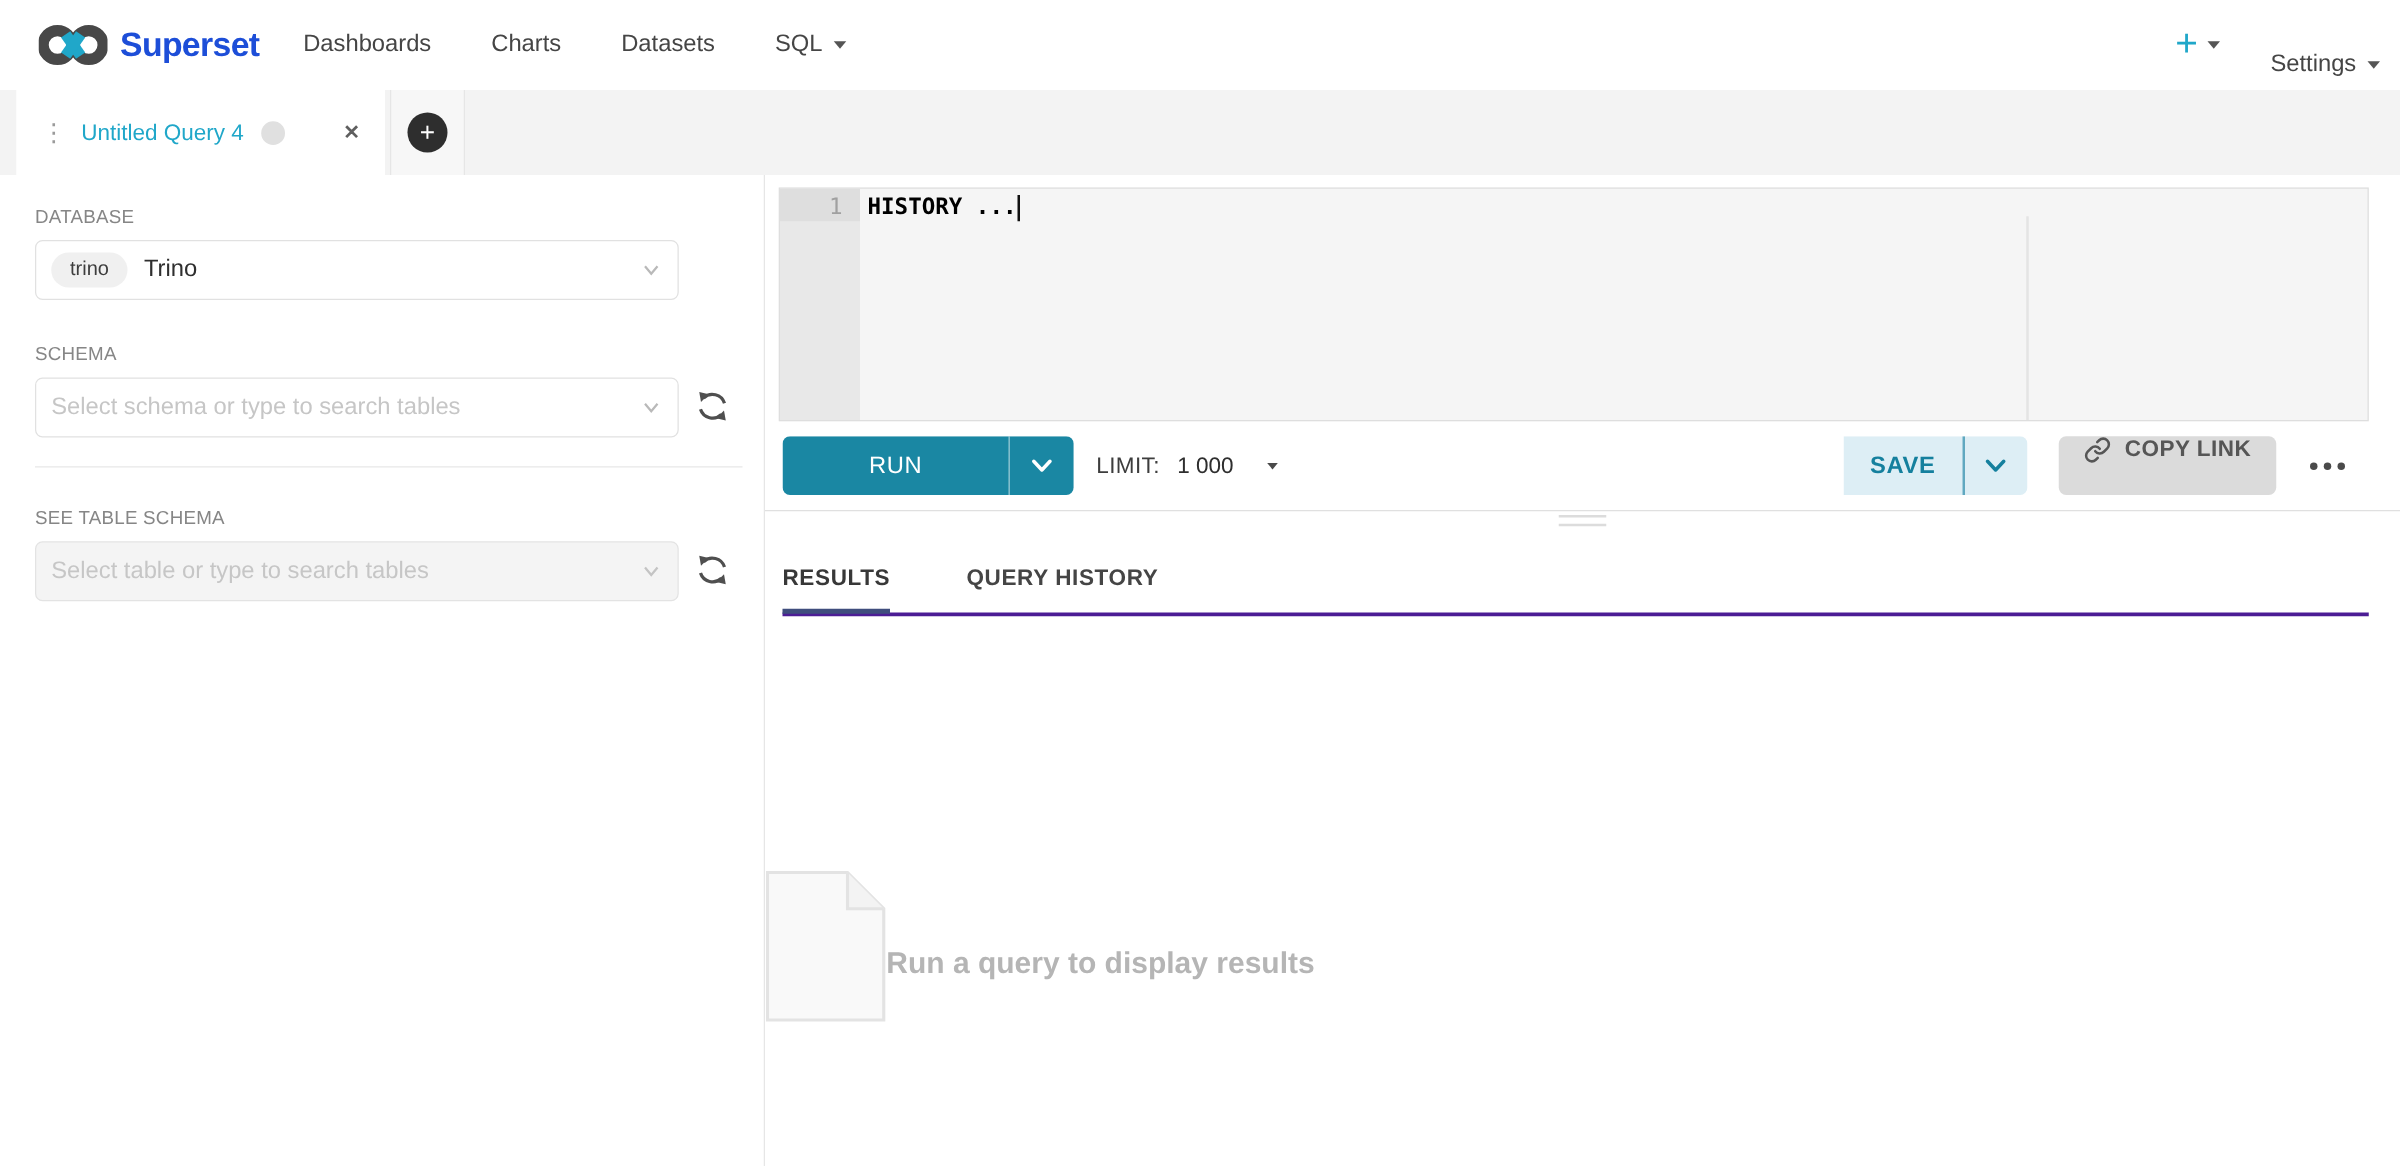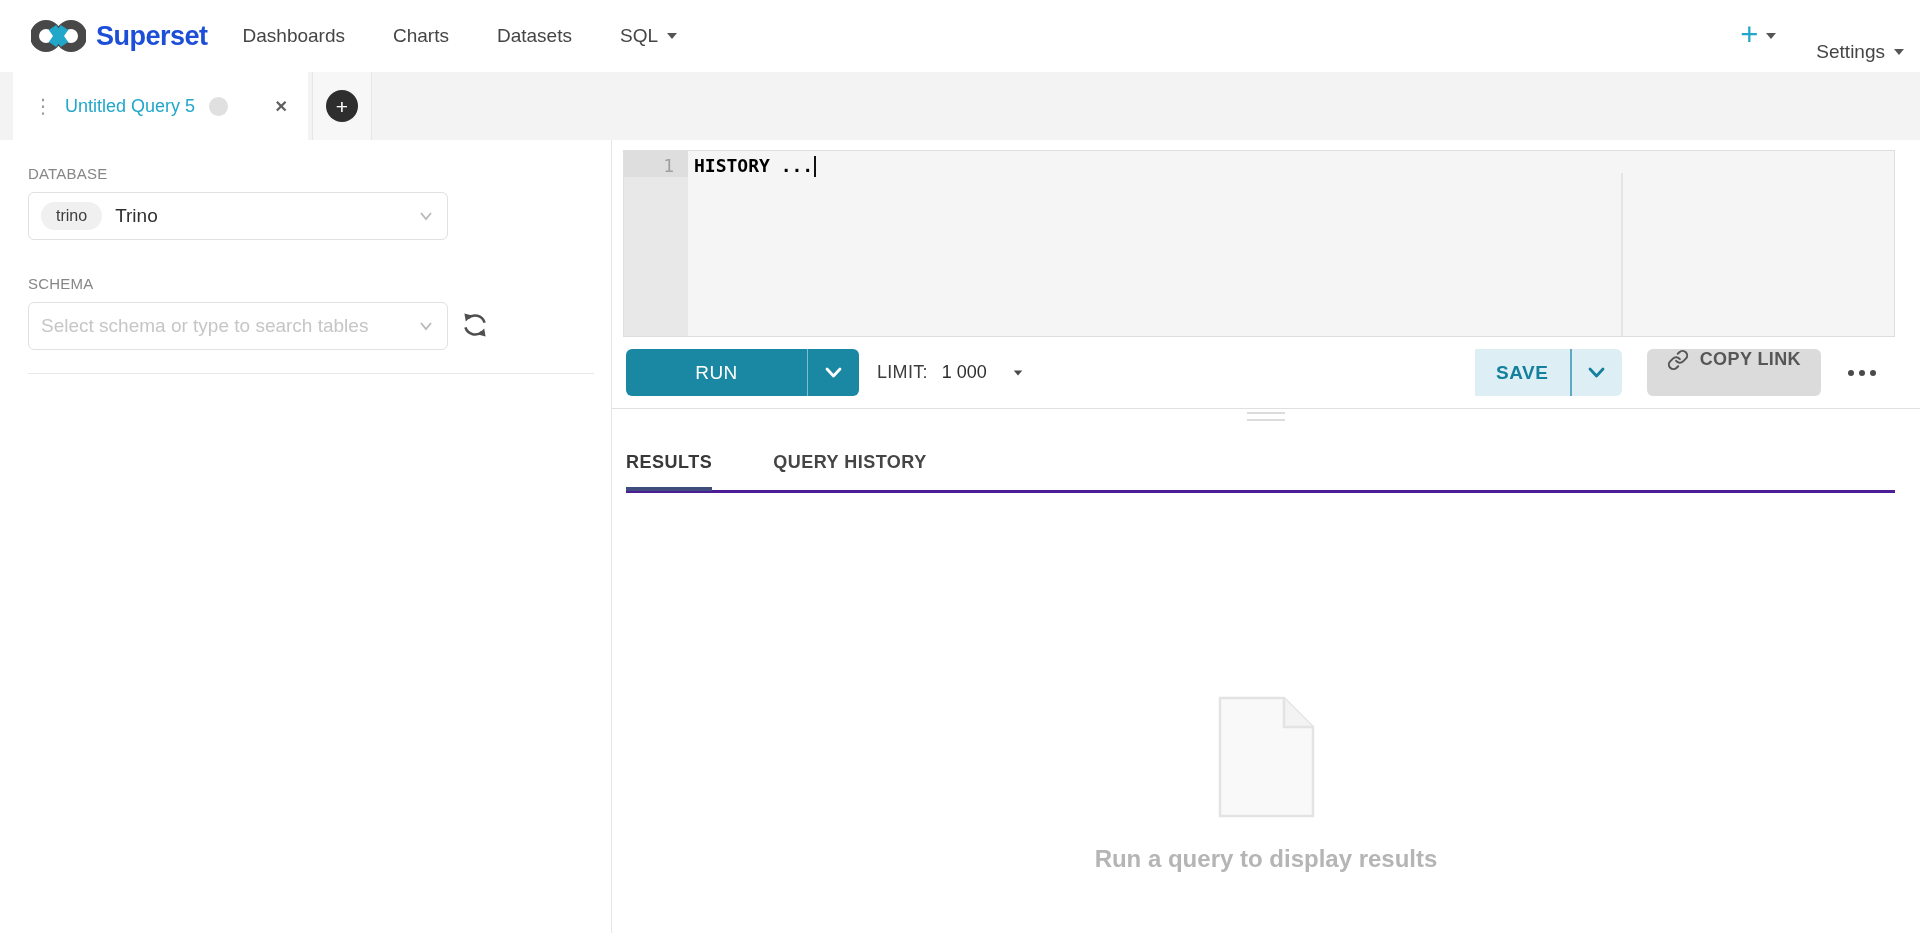--- a/index.html
+++ b/index.html
@@ -27,21 +27,21 @@
   .tab-status { width:19px; height:19px; border-radius:50%; background:#e0e0e0; margin-left:14px; }
   .tab-close { margin-left:auto; font-size:16px; font-weight:700; color:#5f5f5f; cursor:pointer; }
   .qtab.add { width:60px; margin-left:4px; background:#f7f7f7; border-left:1px solid #e6e6e6; border-right:1px solid #e6e6e6; justify-content:center; cursor:pointer; }
   .add-circle { width:32px; height:32px; border-radius:50%; background:#2e2e2e; color:#fff; display:flex; align-items:center; justify-content:center; font-size:21px; font-weight:400; line-height:1; }
 
   
   .main { display:flex; height:793px; }
   .sidebar { width:612px; border-right:1px solid #e6e6e6; padding:25px 17px 0 28px; background:#fff; }
   .field-label { font-size:15px; color:#868686; margin-bottom:10px; letter-spacing:0.2px; }
   .field-row { display:flex; align-items:center; margin-bottom:35px; }
-  .select { position:relative; width:420px; height:48px; border:1px solid #e1e1e1; border-radius:6px; background:#fff; display:flex; align-items:center; padding:0 40px 0 12px; cursor:pointer; }
+  .select { position:relative; width:515px; height:48px; border:1px solid #e1e1e1; border-radius:6px; background:#fff; display:flex; align-items:center; padding:0 40px 0 12px; cursor:pointer; }
   .select.disabled { background:#f4f4f4; border-color:#e3e3e3; cursor:default; }
   .select-chevron { position:absolute; right:14px; top:18px; }
   .pill { background:#f0f0f0; border-radius:16px; padding:5px 15px; font-size:16px; color:#3d3d3d; margin-right:13px; }
   .select-value { font-size:19px; color:#2f2f2f; }
   .placeholder { font-size:19px; color:#c6c6c6; white-space:nowrap; overflow:hidden; }
   .refresh-btn { margin-left:12px; width:30px; height:30px; border:none; background:transparent; cursor:pointer; padding:0; }
   .divider { border-top:1px solid #e8e8e8; margin:-12px 0 32px 0; }
 
   
   .editor-pane { flex:1; background:#fff; display:flex; flex-direction:column; }
@@ -73,21 +73,21 @@
   .more-dots i { width:6px; height:6px; border-radius:50%; background:#4a4a4a; }
 
   
   .drag-handle { margin:3px auto 0 auto; width:38px; cursor:row-resize; }
   .drag-handle i { display:block; height:2px; background:#dcdcdc; margin-bottom:5px; }
   .results-tabs { display:flex; gap:61px; margin:6px 25px 0 14px; border-bottom:3px solid #4c1d95; }
   .rtab { padding:20px 0 17px 0; font-size:18px; font-weight:600; letter-spacing:0.5px; color:#454545; cursor:pointer; position:relative; }
   .rtab.active { color:#383838; }
   .rtab.active::after { content:""; position:absolute; left:0; right:0; bottom:-1px; height:4px; background:#3f4d7d; }
 
-  .empty { margin-top:203px; display:flex; flex-direction:column; align-items:center; }
+  .empty { margin-top:203px; display:flex; flex-direction:row; align-items:center; }
   .empty-text { margin-top:27px; font-size:24px; font-weight:600; color:#b5b5b5; }
 </style>
 </head>
 <body>
 
 <div class="app">
 
   <header class="navbar">
     <div class="brand">
       <svg width="55" height="36" viewBox="0 0 55 36">
@@ -115,21 +115,21 @@
       <div class="settings-menu">
         <span>Settings</span>
         <i class="caret"></i>
       </div>
     </div>
   </header>
 
   <div class="tabstrip">
     <div class="qtab active">
       <span class="tab-drag">⋮</span>
-      <span class="tab-label">Untitled Query 5</span>
+      <span class="tab-label">Untitled Query 4</span>
       <span class="tab-status"></span>
       <span class="tab-close">✕</span>
     </div>
     <div class="qtab add">
       <span class="add-circle">
         <span>+</span>
       </span>
     </div>
   </div>
 
@@ -166,20 +166,41 @@
               </g>
               <polygon points="3.4,2.6 11,4.4 4.8,10.6" fill="#4f4f4f"></polygon>
               <polygon points="24.6,25.4 17,23.6 23.2,17.4" fill="#4f4f4f"></polygon>
             </svg>
           </button>
         </div>
       </div>
 
       <div class="divider"></div>
 
+      <div class="field">
+        <div class="field-label">SEE TABLE SCHEMA</div>
+        <div class="field-row">
+          <div class="select disabled">
+            <span class="placeholder">Select table or type to search tables</span>
+            <svg class="select-chevron" width="14" height="10" viewBox="0 0 14 10">
+              <path d="M2 2 L7 8 L12 2" fill="none" stroke="#c4c4c4" stroke-width="1.8"></path>
+            </svg>
+          </div>
+          <button class="refresh-btn">
+            <svg width="28" height="28" viewBox="0 0 28 28">
+              <g fill="none" stroke="#4f4f4f" stroke-width="2.6">
+                <path d="M23.6 11.6 A10.2 10.2 0 0 0 6.8 7.4"></path>
+                <path d="M4.4 16.4 A10.2 10.2 0 0 0 21.2 20.6"></path>
+              </g>
+              <polygon points="3.4,2.6 11,4.4 4.8,10.6" fill="#4f4f4f"></polygon>
+              <polygon points="24.6,25.4 17,23.6 23.2,17.4" fill="#4f4f4f"></polygon>
+            </svg>
+          </button>
+        </div>
+      </div>
     </aside>
 
     <section class="editor-pane">
 
       <div class="editor">
         <div class="gutter">
           <div class="gutter-active"></div>
           <span class="gutter-num">1</span>
         </div>
         <div class="code-area">

